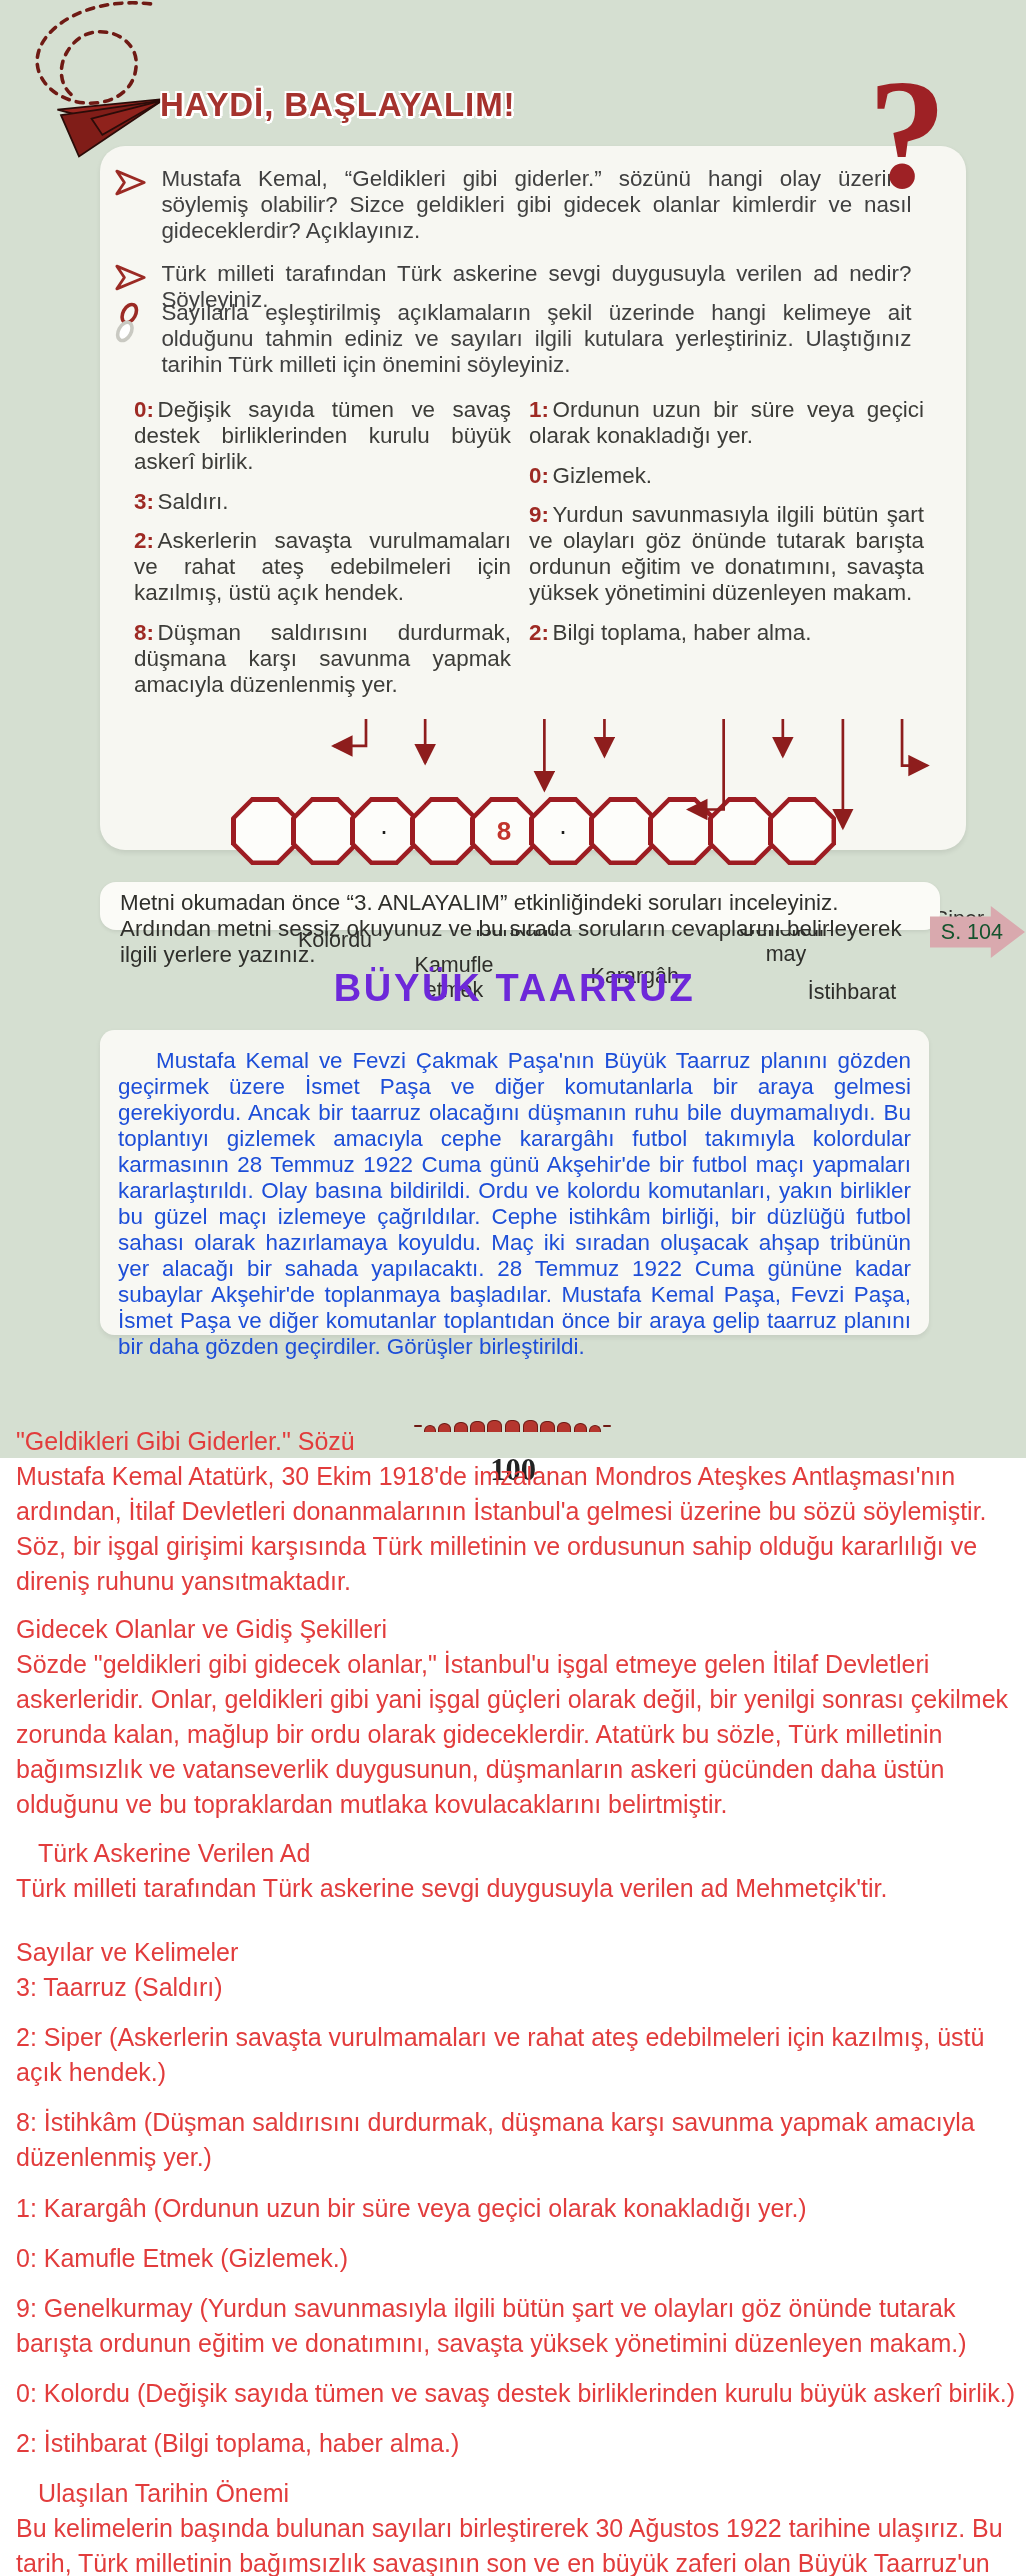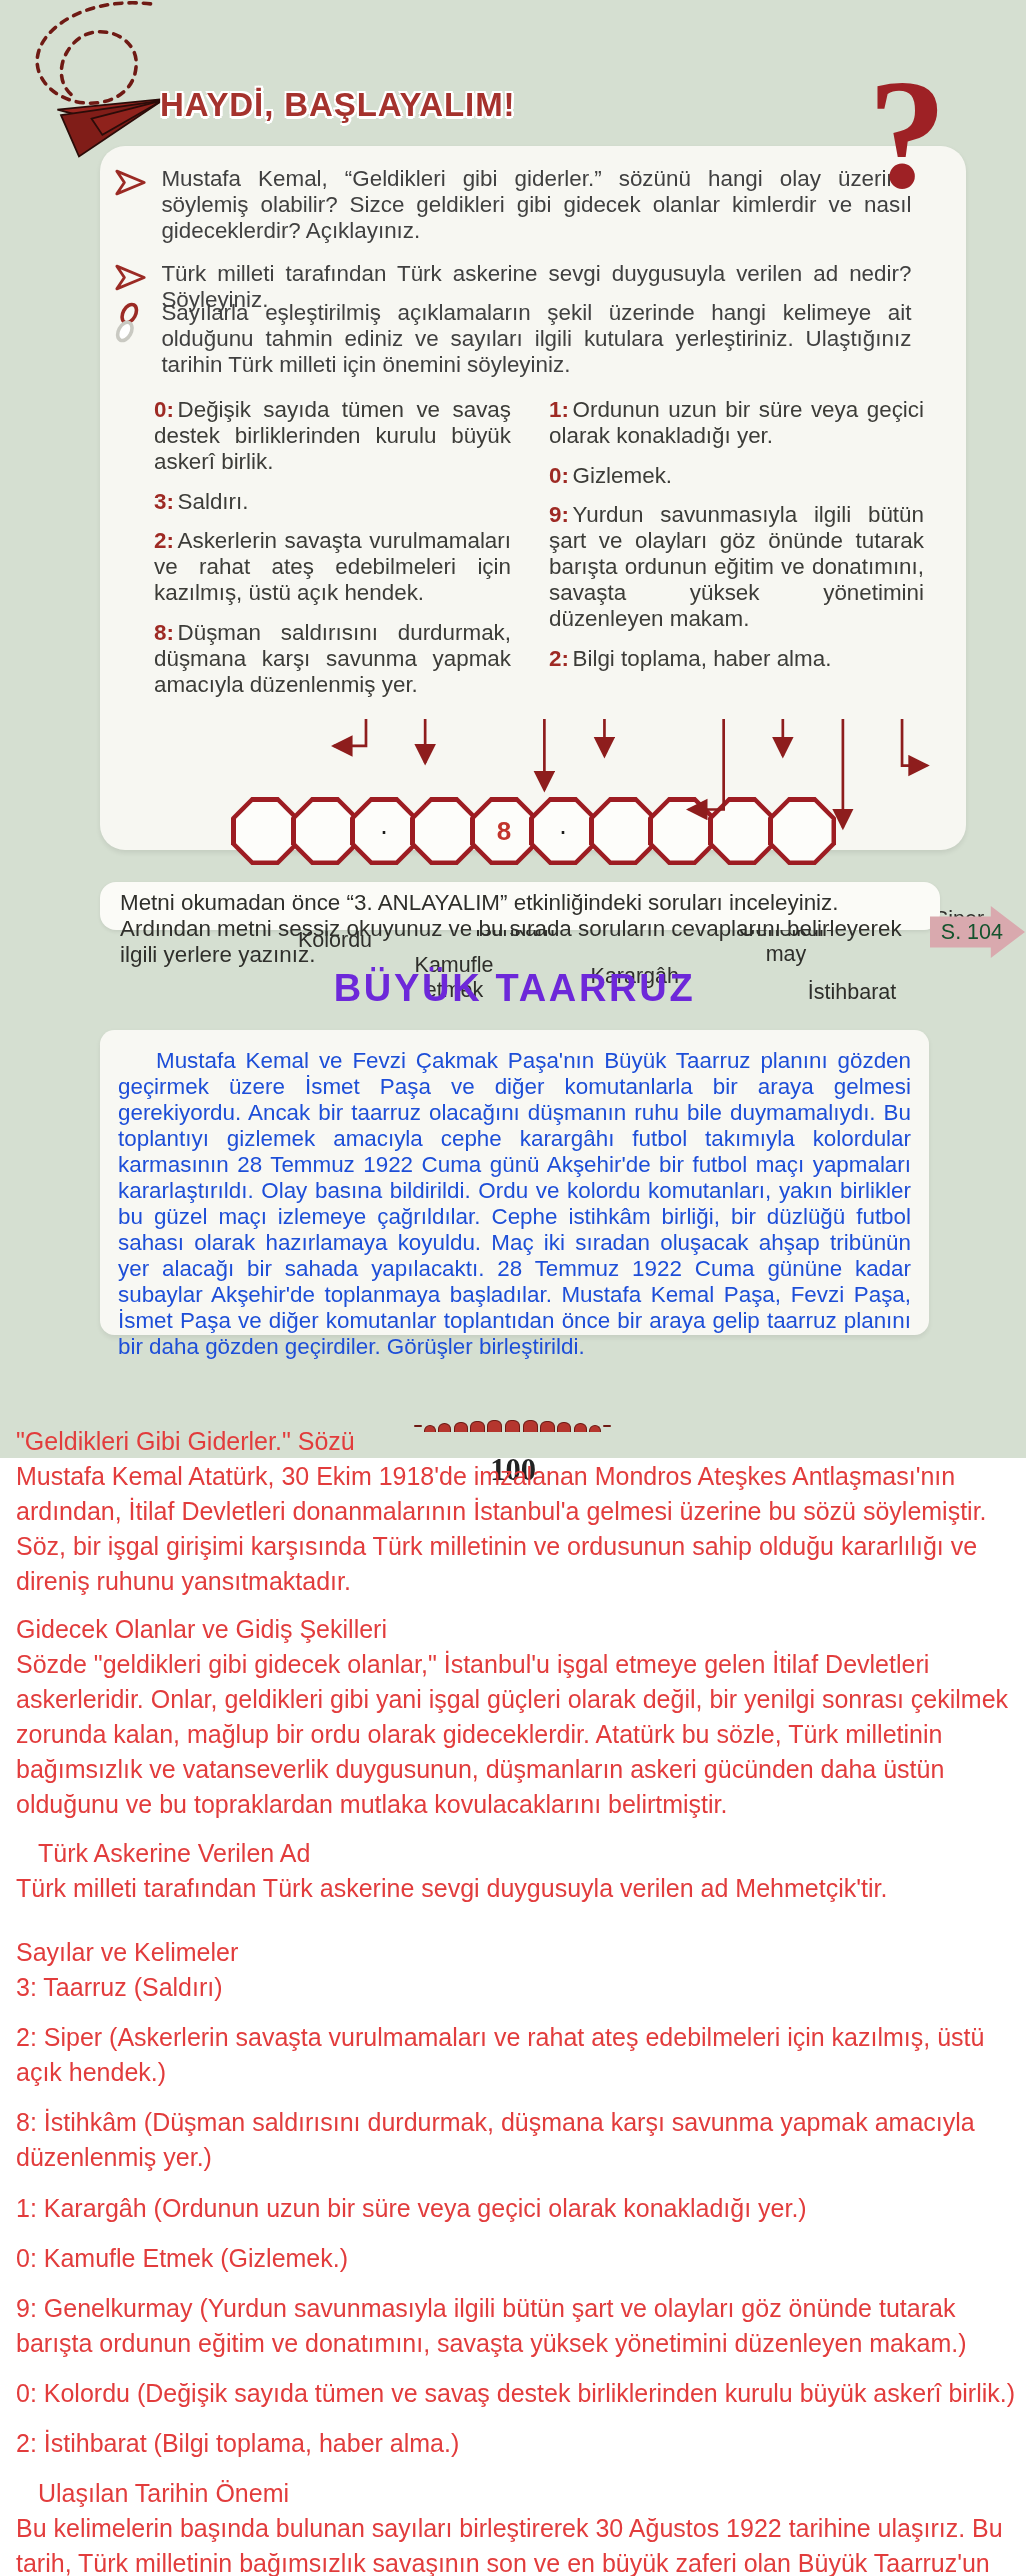--- a/index.html
+++ b/index.html
@@ -25,21 +25,21 @@
     position:absolute;left:100px;top:146px;width:866px;height:704px;
     background:#f7f7f2;border-radius:25px;box-shadow:0 2.7px 5.4px rgba(0,0,0,.08);
   }
   .q-row{position:absolute;left:14.4px;display:flex;}
   .q-icon{width:47px;flex:0 0 47px;padding-top:1.8px;}
   .q-text{width:750px;font-size:22.4px;line-height:26px;color:#404040;text-align:justify;}
   
   .def-col{position:absolute;top:251px;font-size:22.4px;line-height:26px;color:#3c3c38;}
   .def-col.left{left:34px;width:377px;}
   .def-col.right{left:429px;width:395px;}
-  .def-item{margin-bottom:13.5px;text-align:justify;margin-left:20px;}
+  .def-item{margin-bottom:13.5px;text-align:justify;}
   .def-num{color:#9e2a24;font-weight:bold;margin-right:3.6px;}
   
   .octa-row{position:absolute;left:0;top:651px;width:866px;height:68px;}
   .octa{
     position:absolute;top:0;width:68px;height:68px;
     clip-path:polygon(30% 0%,70% 0%,100% 30%,100% 70%,70% 100%,30% 100%,0% 70%,0% 30%);
     background:#9d1c22;
   }
   .octa-in{
     position:absolute;left:4.5px;top:4.5px;width:59px;height:59px;

